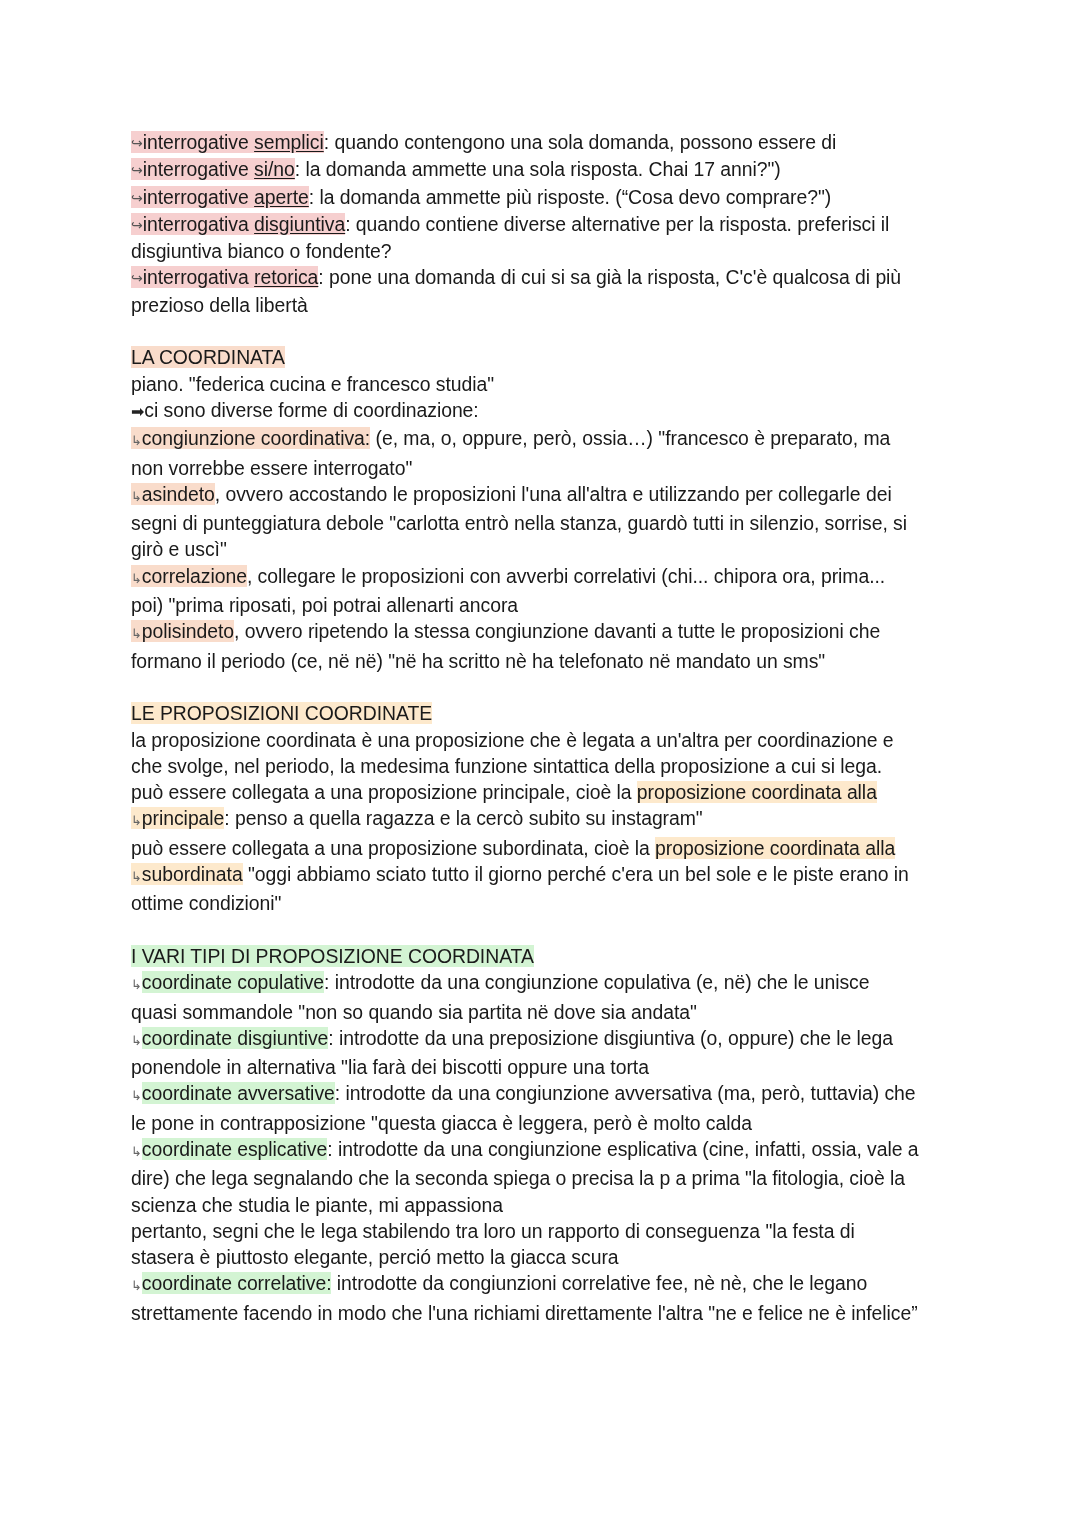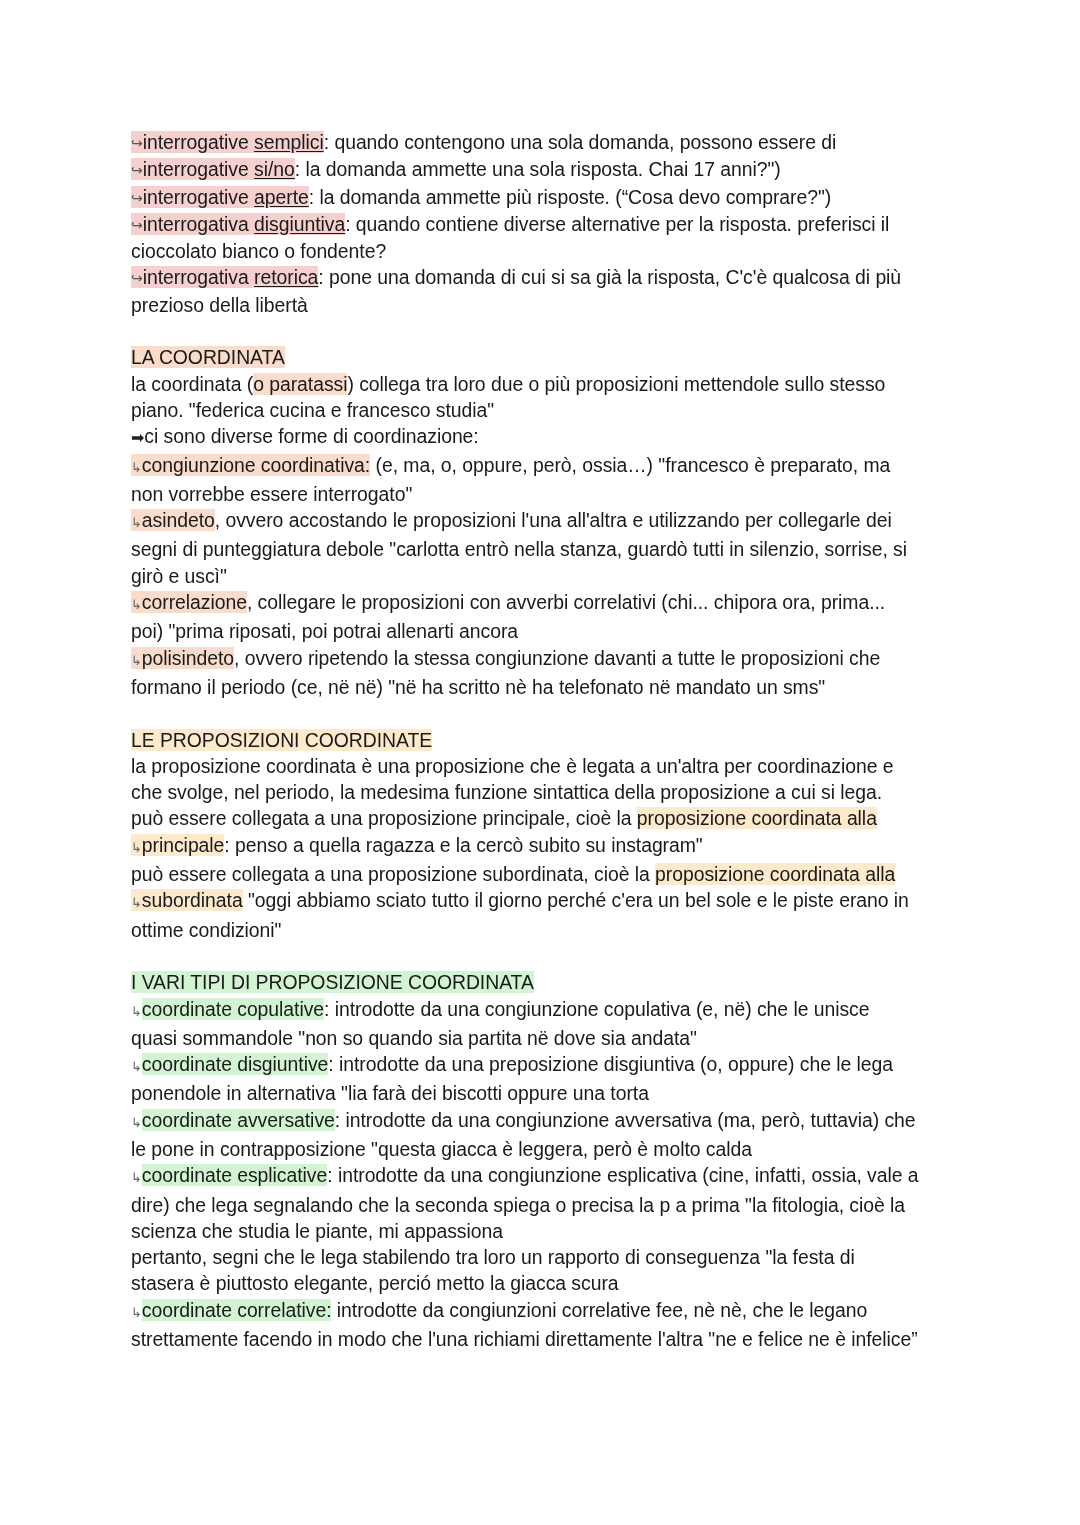--- a/index.html
+++ b/index.html
@@ -21,30 +21,29 @@
 </head>
 <body>
 
 <div class="page">
 
   <div>
     <span class="line"><span class="hl-pink"><span class="icon ic-hook">↪</span><span>interrogative </span><span class="u">semplici</span></span><span>: quando contengono una sola domanda, possono essere di</span></span>
     <span class="line"><span class="hl-pink"><span class="icon ic-hook">↪</span><span>interrogative </span><span class="u">si/no</span></span><span>: la domanda ammette una sola risposta. Chai 17 anni?")</span></span>
     <span class="line"><span class="hl-pink"><span class="icon ic-hook">↪</span><span>interrogative </span><span class="u">aperte</span></span><span>: la domanda ammette più risposte. (“Cosa devo comprare?")</span></span>
     <span class="line"><span class="hl-pink"><span class="icon ic-hook">↪</span><span>interrogativa </span><span class="u">disgiuntiva</span></span><span>: quando contiene diverse alternative per la risposta. preferisci il</span></span>
-    <span class="line">cioccolato bianco o fondente?</span>
+    <span class="line">disgiuntiva bianco o fondente?</span>
     <span class="line"><span class="hl-pink"><span class="icon ic-hook">↪</span><span>interrogativa </span><span class="u">retorica</span></span><span>: pone una domanda di cui si sa già la risposta, C'c'è qualcosa di più</span></span>
     <span class="line">prezioso della libertà</span>
   </div>
 
   <div class="gap"></div>
 
   <div>
     <span class="line"><span class="hl-peach">LA COORDINATA</span></span>
-    <span class="line"><span>la coordinata (</span><span class="hl-peach">o paratassi</span><span>) collega tra loro due o più proposizioni mettendole sullo stesso</span></span>
     <span class="line">piano. "federica cucina e francesco studia"</span>
     <span class="line"><span class="icon" style="color:#222;font-size:16px">➡</span><span>ci sono diverse forme di coordinazione:</span></span>
 
     <span class="line"><span class="hl-peach"><span class="icon ic-down">↳</span><span>congiunzione coordinativa:</span></span><span> (e, ma, o, oppure, però, ossia…) "francesco è preparato, ma</span></span>
     <span class="line">non vorrebbe essere interrogato"</span>
 
     <span class="line"><span class="hl-peach"><span class="icon ic-down">↳</span><span>asindeto</span></span><span>, ovvero accostando le proposizioni l'una all'altra e utilizzando per collegarle dei</span></span>
     <span class="line">segni di punteggiatura debole "carlotta entrò nella stanza, guardò tutti in silenzio, sorrise, si</span>
     <span class="line">girò e uscì"</span>
 

